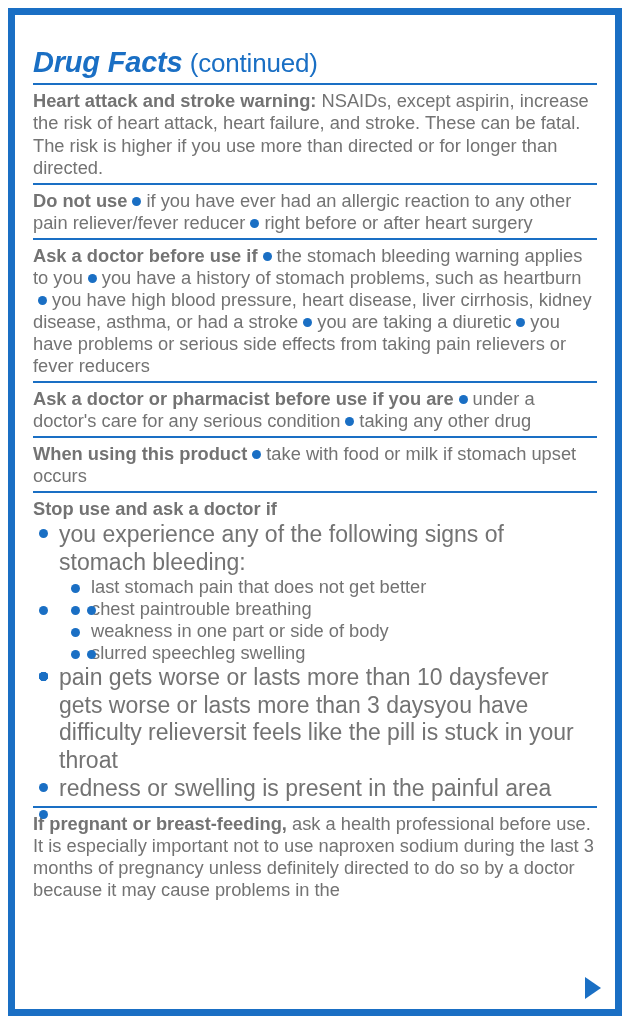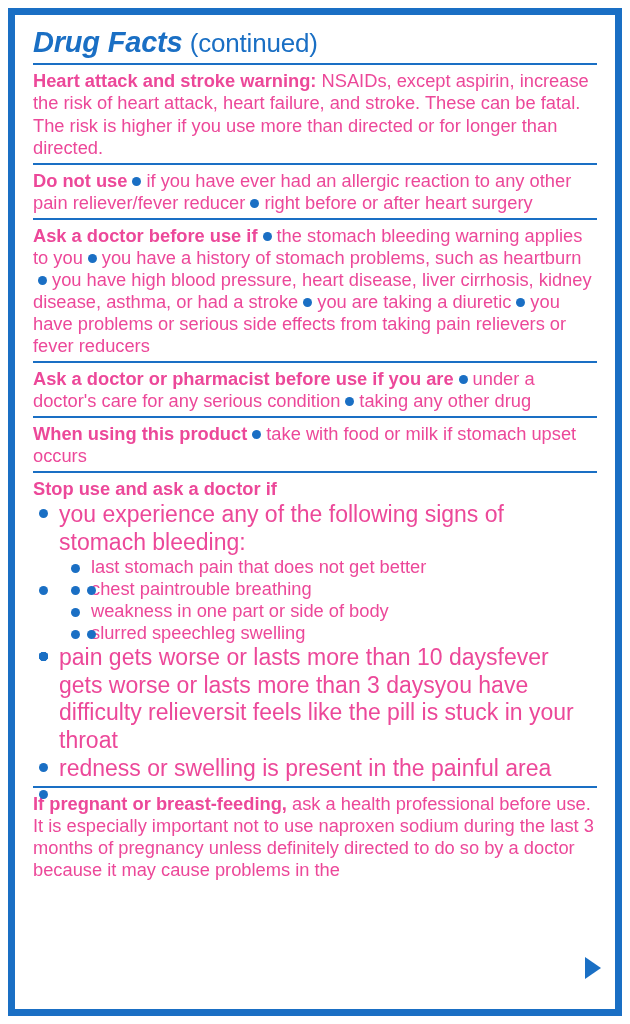--- a/index.html
+++ b/index.html
@@ -30,20 +30,21 @@
     background: #ffffff;
     padding: 4px 4px 4px 4px;
   }
   .inner {
     box-sizing: border-box;
     width: 100%;
     height: 100%;
     padding: 6px 14px 4px 14px;
     overflow: hidden;
     position: relative;
+    margin-top: 20px;
   }
   .title {
     font-size: 27px;
     line-height: 1.05;
     color: #1a6fc4;
     margin: 2px 0 6px 0;
     letter-spacing: -0.2px;
   }
   .title .df {
     font-weight: bold;
@@ -55,21 +56,21 @@
     font-style: normal;
     font-size: 26px;
   }
   .rule {
     border-top: 2px solid #1a6fc4;
     margin: 4px 0 5px 0;
   }
   .sec {
     font-size: 18.3px;
     line-height: 1.205;
-    color: #ec4899;
+    color: #737373;
     margin: 0;
     text-align: left;
   }
   .sec b {
     font-weight: bold;
   }
   .bullet {
     display: inline-block;
     width: 9px;
     height: 9px;

